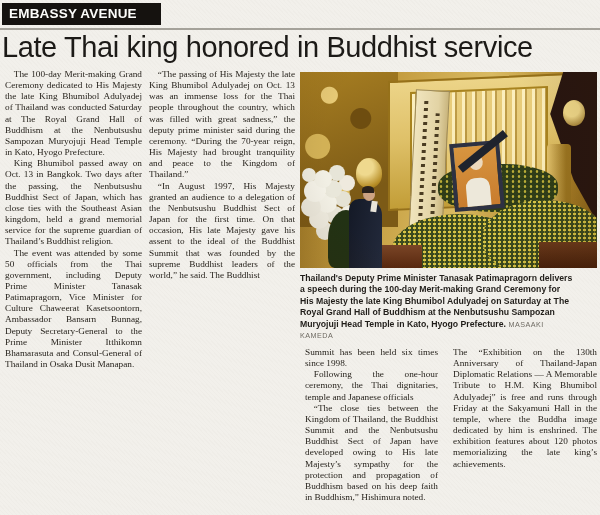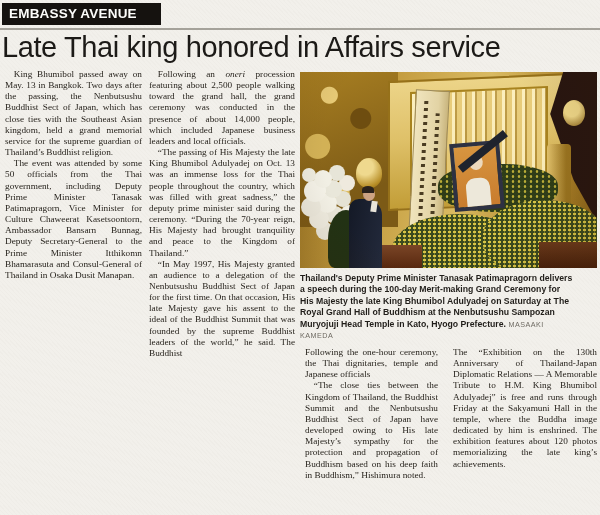--- a/index.html
+++ b/index.html
@@ -183,32 +183,33 @@
 </style>
 </head>
 <body>
 
 <div id="page">
 
   <div class="kicker-box">
     <span>EMBASSY AVENUE</span>
   </div>
   <div class="head-rule"></div>
-  <h1 class="headline" style="margin:0;font-weight:normal;">Late Thai king honored in Affairs service</h1>
+  <h1 class="headline" style="margin:0;font-weight:normal;">Late Thai king honored in Buddhist service</h1>
 
   <div id="col1" class="col">
-      <p>King Bhumibol passed away on May. 13 in Bangkok. Two days after the passing, the Nenbutsushu Buddhist Sect of Japan, which has close ties with the Southeast Asian kingdom, held a grand memorial service for the supreme guardian of Thailand’s Buddhist religion.</p>
+      <p>The 100-day Merit-making Grand Ceremony dedicated to His Majesty the late King Bhumibol Adulyadej of Thailand was conducted Saturday at The Royal Grand Hall of Buddhism at the Nenbutsushu Sampozan Muryojuji Head Temple in Kato, Hyogo Prefecture.</p>
+      <p>King Bhumibol passed away on Oct. 13 in Bangkok. Two days after the passing, the Nenbutsushu Buddhist Sect of Japan, which has close ties with the Southeast Asian kingdom, held a grand memorial service for the supreme guardian of Thailand’s Buddhist religion.</p>
       <p>The event was attended by some 50 officials from the Thai government, including Deputy Prime Minister Tanasak Patimapragorn, Vice Minister for Culture Chaweerat Kasetsoontorn, Ambassador Bansarn Bunnag, Deputy Secretary-General to the Prime Minister Itthikomn Bhamarasuta and Consul-General of Thailand in Osaka Dusit Manapan.</p>
     </div>
   <div id="col2" class="col">
-      <p>Following an <i>oneri</i> procession featuring about 2,500 people walking toward the grand hall, the grand ceremony was conducted in the presence of about 14,000 people, which included Japanese business leaders and local officials.</p>
       <p>“The passing of His Majesty the late King Bhumibol Adulyadej on Oct. 13 was an immense loss for the Thai people throughout the country, which was filled with great sadness,” the deputy prime minister said during the ceremony. “During the 70-year reign, His Majesty had brought tranquility and peace to the Kingdom of Thailand.”</p>
-      <p>“In May 1997, His Majesty granted an audience to a delegation of the Nenbutsushu Buddhist Sect of Japan for the first time. On that occasion, His late Majesty gave his assent to the ideal of the Buddhist Summit that was founded by the supreme Buddhist leaders of the world,” he said. The Buddhist</p>
+      <p>“In August 1997, His Majesty granted an audience to a delegation of the Nenbutsushu Buddhist Sect of Japan for the first time. On that occasion, His late Majesty gave his assent to the ideal of the Buddhist Summit that was founded by the supreme Buddhist leaders of the world,” he said. The Buddhist</p>
     </div>
   <div id="col3" class="col continues">
+      <p>Summit has been held six times since 1998.</p>
       <p>Following the one-hour ceremony, the Thai dignitaries, temple and Japanese officials</p>
       <p>“The close ties between the Kingdom of Thailand, the Buddhist Summit and the Nenbutsushu Buddhist Sect of Japan have developed owing to His late Majesty’s sympathy for the protection and propagation of Buddhism based on his deep faith in Buddhism,” Hishimura noted.</p>
     </div>
   <div id="col4" class="col continues">
       <p>The “Exhibition on the 130th Anniversary of Thailand-Japan Diplomatic Relations — A Memorable Tribute to H.M. King Bhumibol Adulyadej” is free and runs through Friday at the Sakyamuni Hall in the temple, where the Buddha image dedicated by him is enshrined. The exhibition features about 120 photos memorializing the late king’s achievements.</p>
     </div>
 
   <div class="photo">
     <div class="ph-left"></div>
     <div class="ph-wall">

